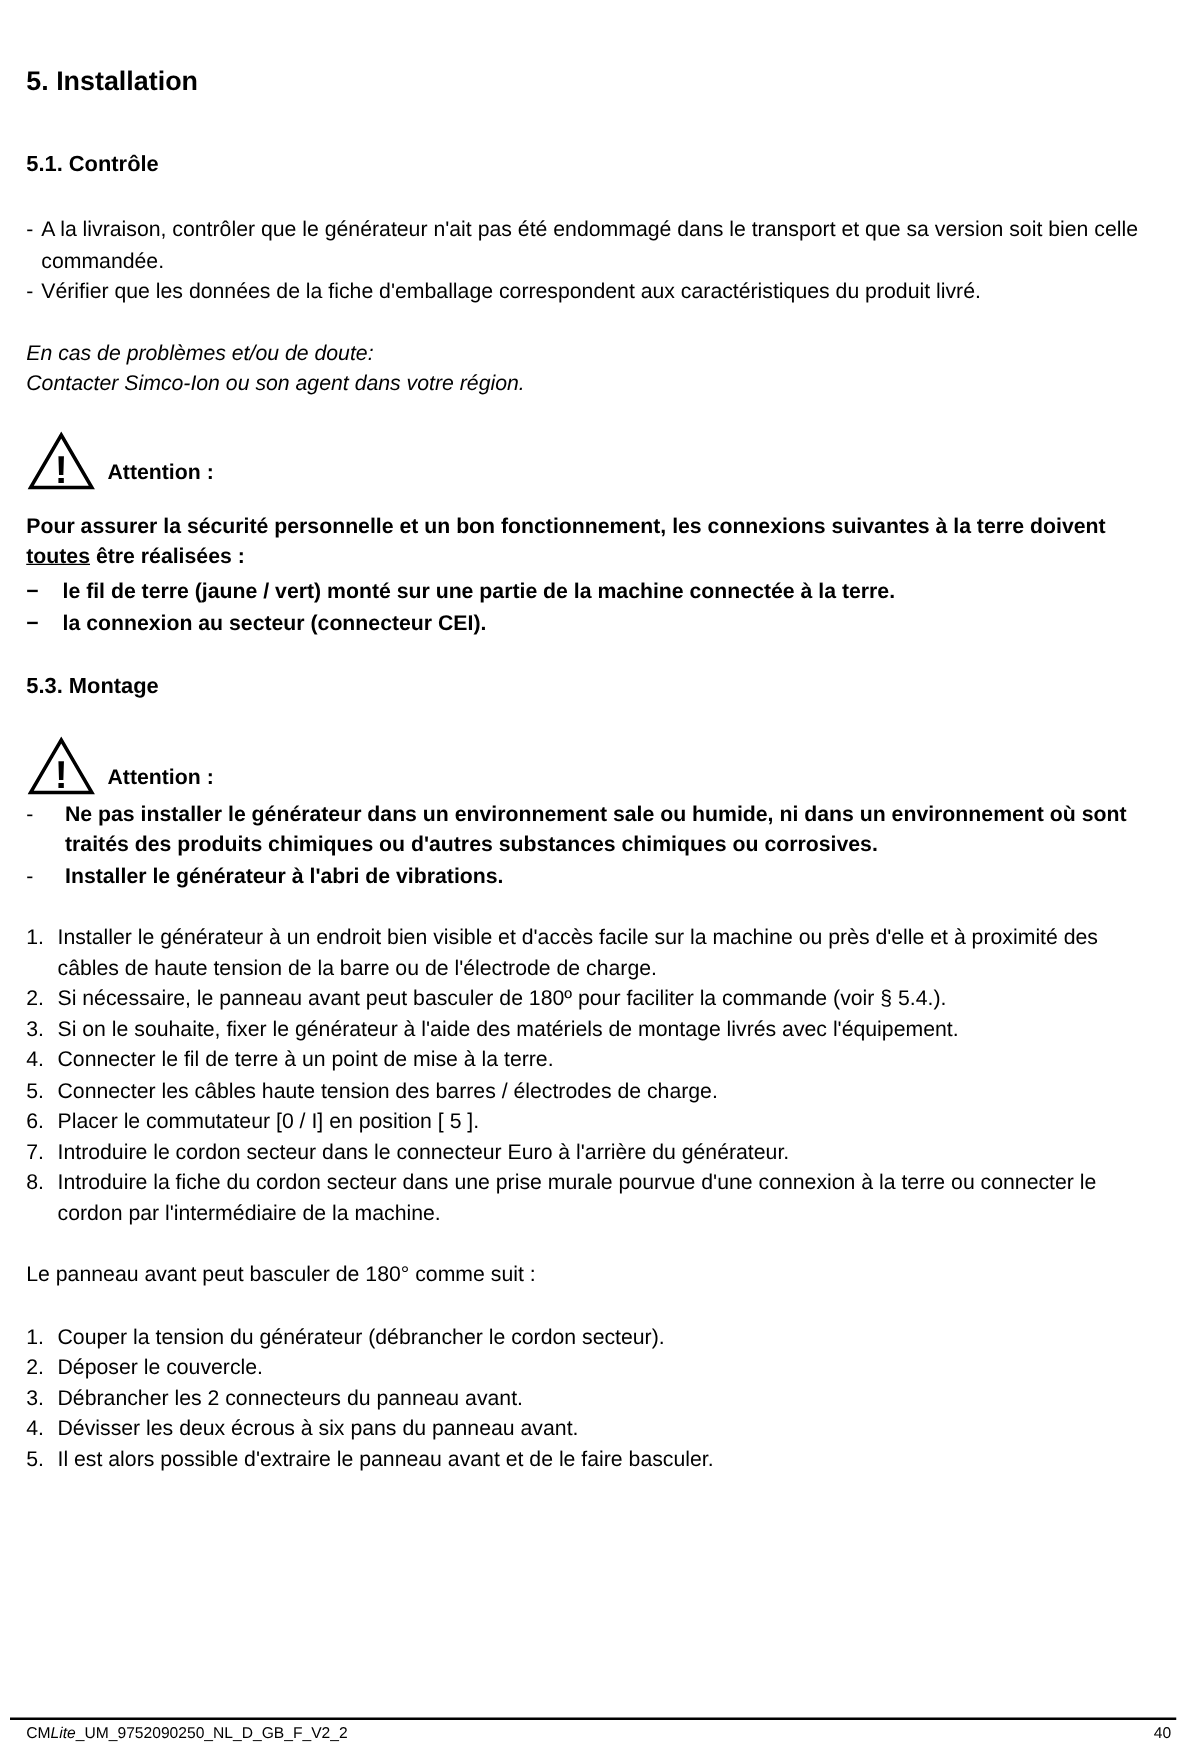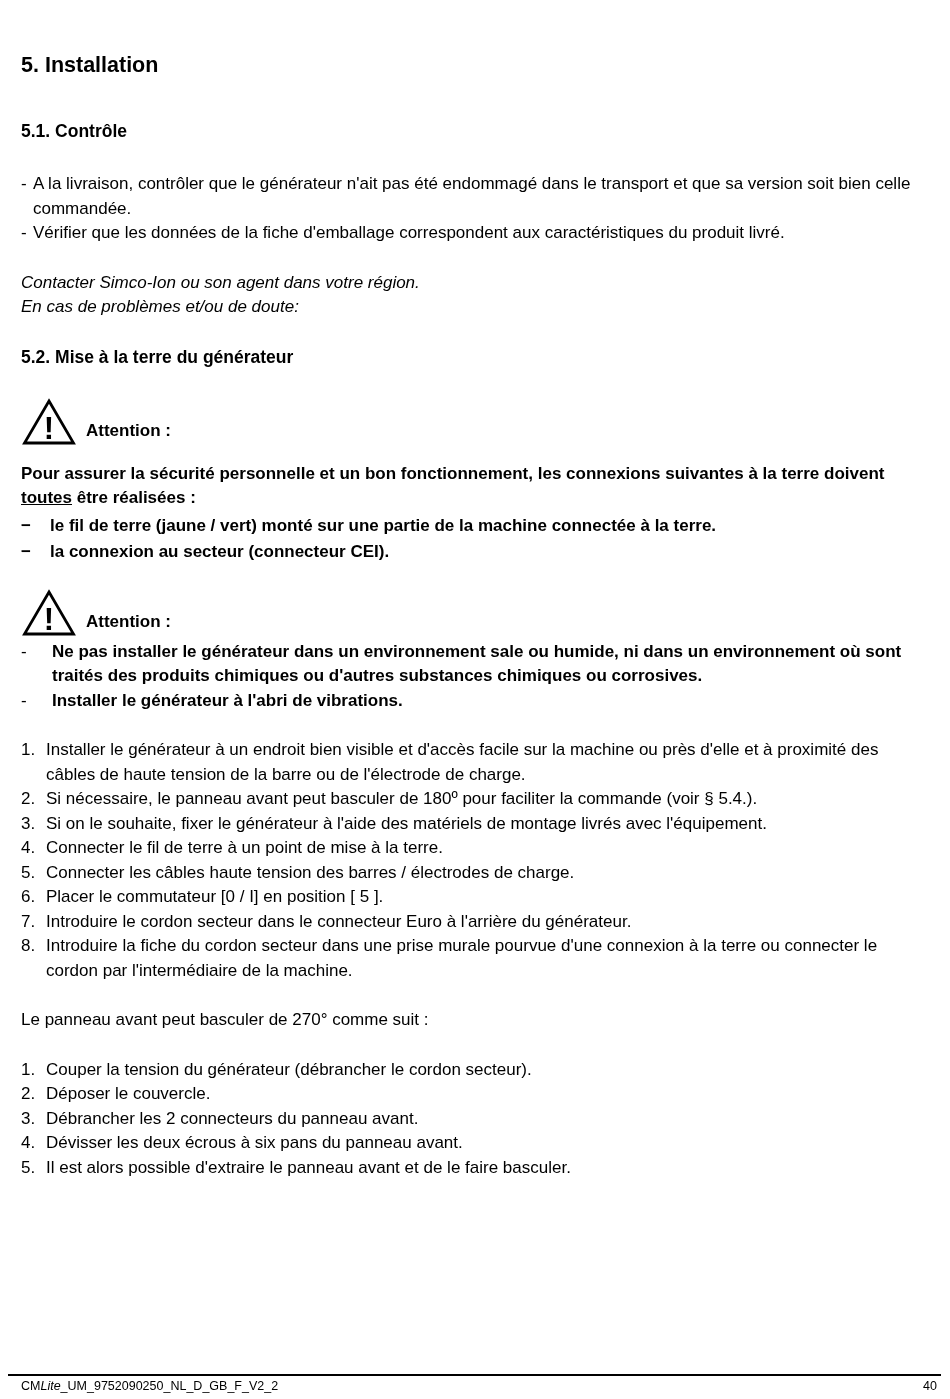--- a/index.html
+++ b/index.html
@@ -49,25 +49,24 @@
       <span class="mk">-</span>
       <span class="tx">A la livraison, contrôler que le générateur n'ait pas été endommagé dans le transport et que sa version soit bien celle commandée.</span>
     </div>
     <div class="row">
       <span class="mk">-</span>
       <span class="tx">Vérifier que les données de la fiche d'emballage correspondent aux caractéristiques du produit livré.</span>
     </div>
   </div>
 
   <div class="block italic">
+    <div>En cas de problèmes et/ou de doute:</div>
     <div>Contacter Simco-Ion ou son agent dans votre région.</div>
-    <div>En cas de problèmes et/ou de doute:</div>
   </div>
 
-  <div class="h2">5.2. Mise à la terre du générateur</div>
 
   <div class="warnrow">
     <svg class="tri" viewBox="0 0 54 48" aria-hidden="true">
       <path d="M27 3 L51.5 45 L2.5 45 Z" fill="none" stroke="#000000" stroke-width="2.8" stroke-linejoin="miter"></path>
       <text x="27" y="41" text-anchor="middle" font-size="31" font-weight="bold" font-family="Liberation Sans, DejaVu Sans, sans-serif">!</text>
     </svg>
     <span class="wlabel">Attention :</span>
   </div>
 
   <div class="intro-bold"><span>Pour assurer la sécurité personnelle et un bon fonctionnement, les connexions suivantes à la terre doivent </span><span class="underline">toutes</span><span> être réalisées :</span></div>
@@ -76,20 +75,21 @@
     <div class="row w29">
       <span class="mk">−</span>
       <span class="tx">le fil de terre (jaune / vert) monté sur une partie de la machine connectée à la terre.</span>
     </div>
     <div class="row w29">
       <span class="mk">−</span>
       <span class="tx">la connexion au secteur (connecteur CEI).</span>
     </div>
   </div>
 
+  <div class="h2">5.3. Montage</div>
 
   <div class="warnrow">
     <svg class="tri" viewBox="0 0 54 48" aria-hidden="true">
       <path d="M27 3 L51.5 45 L2.5 45 Z" fill="none" stroke="#000000" stroke-width="2.8" stroke-linejoin="miter"></path>
       <text x="27" y="41" text-anchor="middle" font-size="31" font-weight="bold" font-family="Liberation Sans, DejaVu Sans, sans-serif">!</text>
     </svg>
     <span class="wlabel">Attention :</span>
   </div>
 
   <div class="block">
@@ -132,21 +132,21 @@
       <span class="mk">7.</span>
       <span class="tx">Introduire le cordon secteur dans le connecteur Euro à l'arrière du générateur.</span>
     </div>
     <div class="row w25">
       <span class="mk">8.</span>
       <span class="tx">Introduire la fiche du cordon secteur dans une prise murale pourvue d'une connexion à la terre ou connecter le cordon par l'intermédiaire de la machine.</span>
     </div>
   </div>
 
 
-  <div class="block">Le panneau avant peut basculer de 270° comme suit :</div>
+  <div class="block">Le panneau avant peut basculer de 180° comme suit :</div>
 
   <div class="block">
     <div class="row w25">
       <span class="mk">1.</span>
       <span class="tx">Couper la tension du générateur (débrancher le cordon secteur).</span>
     </div>
     <div class="row w25">
       <span class="mk">2.</span>
       <span class="tx">Déposer le couvercle.</span>
     </div>

